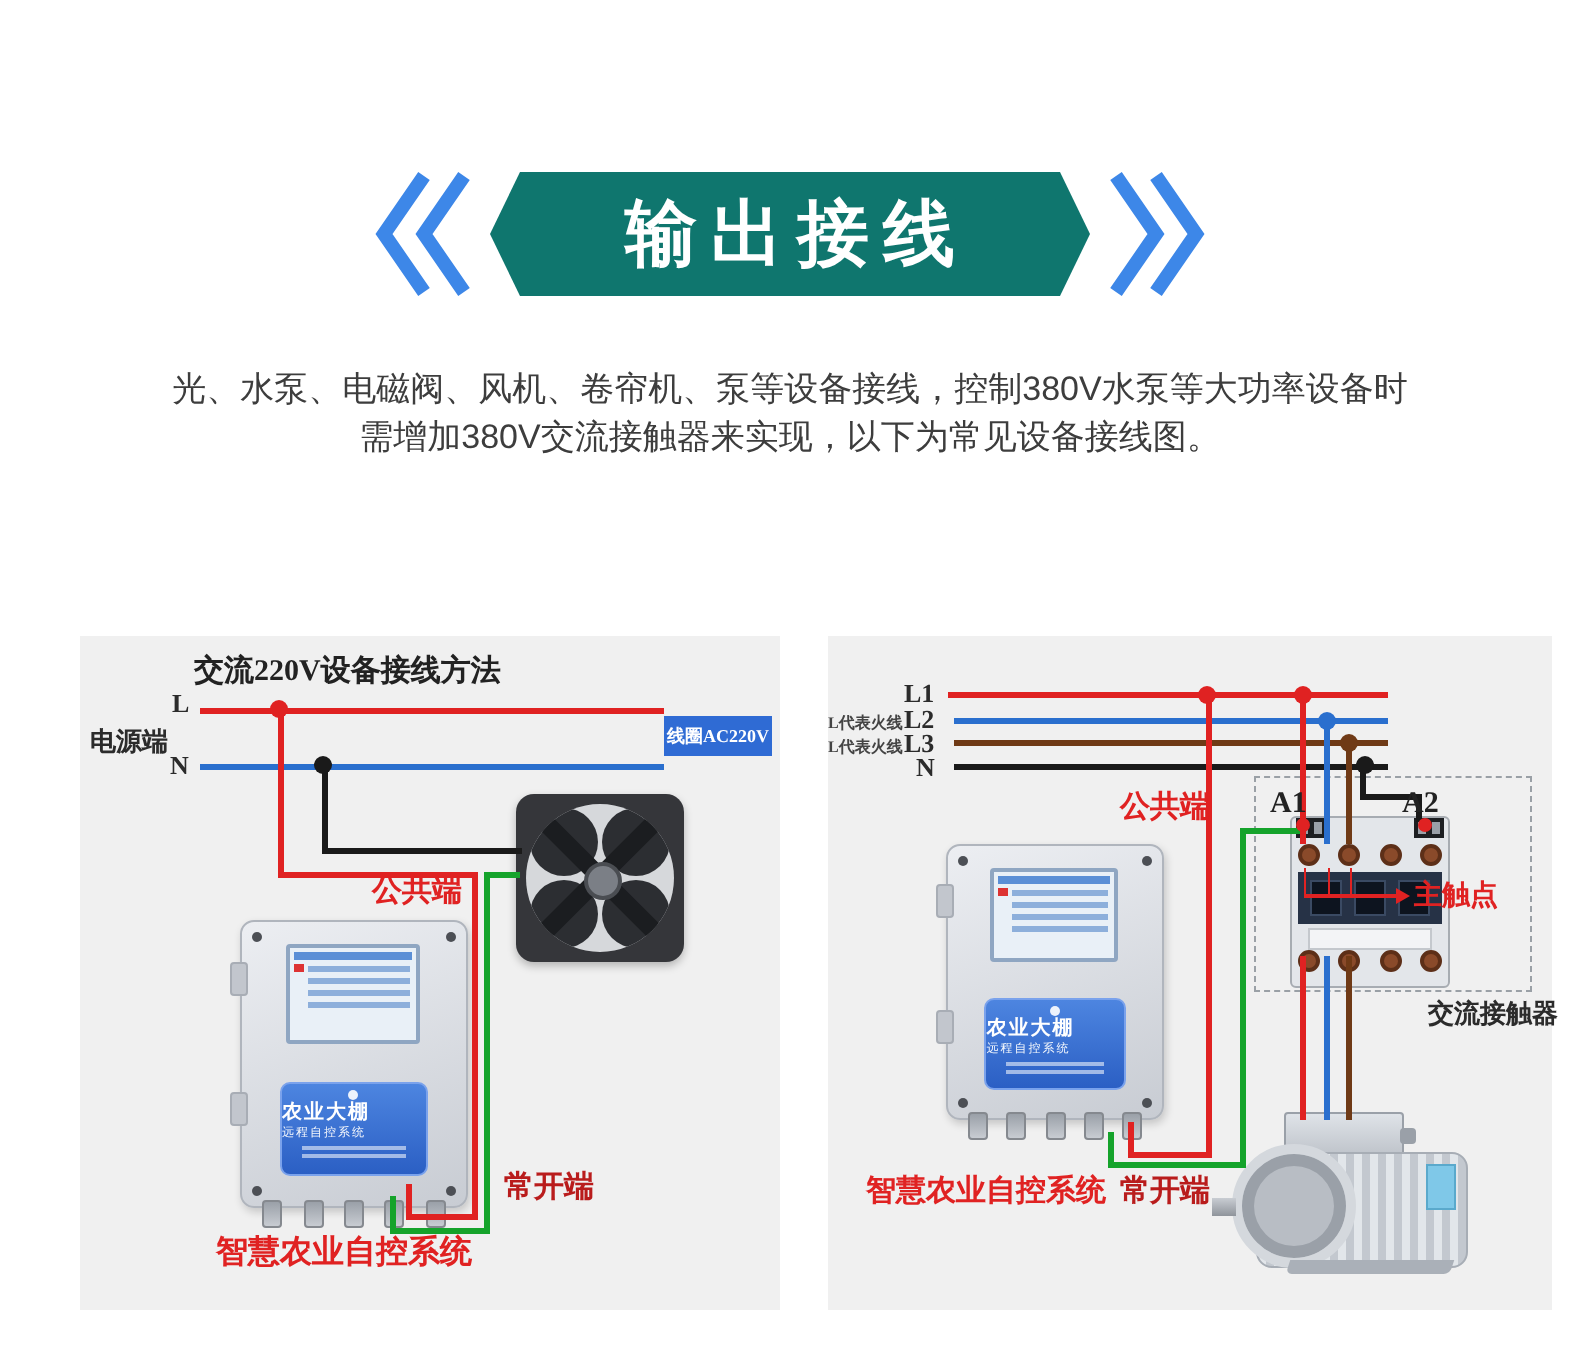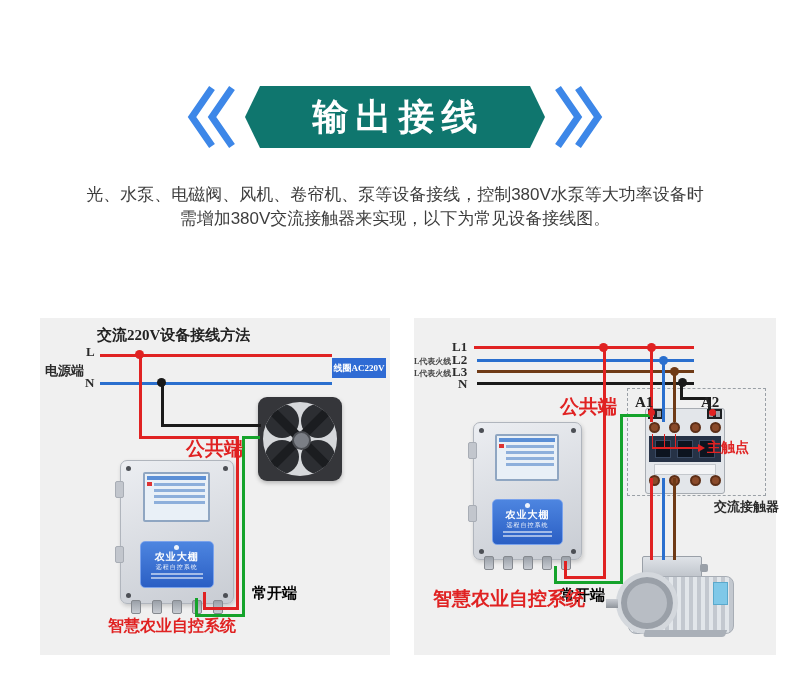--- a/index.html
+++ b/index.html
@@ -15,22 +15,22 @@
   .chev{display:block;}
   
   .intro{position:absolute;left:0;top:183px;width:790px;text-align:center;
          color:#3d3d3d;font-size:17px;line-height:24px;font-weight:500;}
   
   .panel{position:absolute;background:#f0f0f0;top:318px;height:337px;font-family:Liberation Serif, serif;}
   .panel-l{left:40px;width:350px;}
   .panel-r{left:414px;width:362px;}
   .panel-title{position:absolute;font-size:15px;font-weight:bold;color:#222;white-space:nowrap;}
   .lbl{position:absolute;white-space:nowrap;z-index:6;}
-  .lbl-red{color:#e02222;font-weight:bold;font-size:19px;}
-  .lbl-green{color:#000000;font-weight:bold;font-size:15px;}
+  .lbl-red{color:#e02222;font-weight:bold;font-size:15px;}
+  .lbl-green{color:#b91c1c;font-weight:bold;font-size:15px;}
   .lbl-dark{color:#2b2b2b;font-weight:bold;font-size:13px;}
   .lbl-note{color:#444;font-weight:bold;font-size:8px;}
   .w{position:absolute;display:block;z-index:4;}
   .dot{position:absolute;width:9px;height:9px;border-radius:50%;z-index:5;}
   .badge{position:absolute;background:#2f6bd4;color:#fff;font-size:9px;font-weight:bold;
          display:flex;align-items:center;justify-content:center;z-index:5;}
   .dashed-box{position:absolute;border:1px dashed #9aa0a6;z-index:2;}
   .arrow-r{position:absolute;width:0;height:0;border-top:4px solid transparent;
            border-bottom:4px solid transparent;border-left:7px solid #e02222;z-index:5;}
   
@@ -53,21 +53,21 @@
   .tab{position:absolute;left:-6px;width:7px;height:15px;background:#c2c6cd;
        border:1px solid #a8adb5;border-radius:2px;}
   .t1{top:14%;}.t2{top:60%;}
   .scr{position:absolute;left:20%;top:8%;width:56%;height:32%;background:#e9f0f7;
        border:2px solid #8fa6c2;border-radius:2px;overflow:hidden;}
   .scr-head{height:4px;background:#5b8fd6;margin:2px 2px 2px 2px;}
   .scr-dot{position:absolute;left:2px;top:8px;width:5px;height:4px;background:#d33;}
   .scr-bar{height:3px;background:#7da3d6;margin:3px 3px 0 9px;opacity:.85;}
   .dev-label{position:absolute;left:17%;top:56%;width:64%;height:32%;border-radius:5px;
              background:linear-gradient(180deg,#4d85e0,#2b5fc4);border:1px solid #7aa2ec;
-             color:#fff;text-align:center;overflow:hidden;}
+             color:#fff;text-align:left;overflow:hidden;}
   .dev-logo{width:5px;height:5px;border-radius:50%;background:#fff;opacity:.9;margin:3px auto 1px;}
   .dev-title{font-size:10px;font-weight:bold;letter-spacing:1px;line-height:12px;}
   .dev-sub{font-size:6px;letter-spacing:1px;line-height:8px;opacity:.95;}
   .dev-line{height:2px;background:#fff;opacity:.55;margin:2px 14% 0;}
   .glands{position:absolute;left:9%;right:9%;bottom:-11px;display:flex;justify-content:space-between;}
   .gland{width:8px;height:12px;background:linear-gradient(180deg,#9aa0a8,#c8ccd2);
          border:1px solid #85898f;border-radius:2px;}
   
   .contactor{position:absolute;width:78px;height:84px;background:#e3e6ea;border:1px solid #a7acb2;
              border-radius:3px;z-index:3;}

